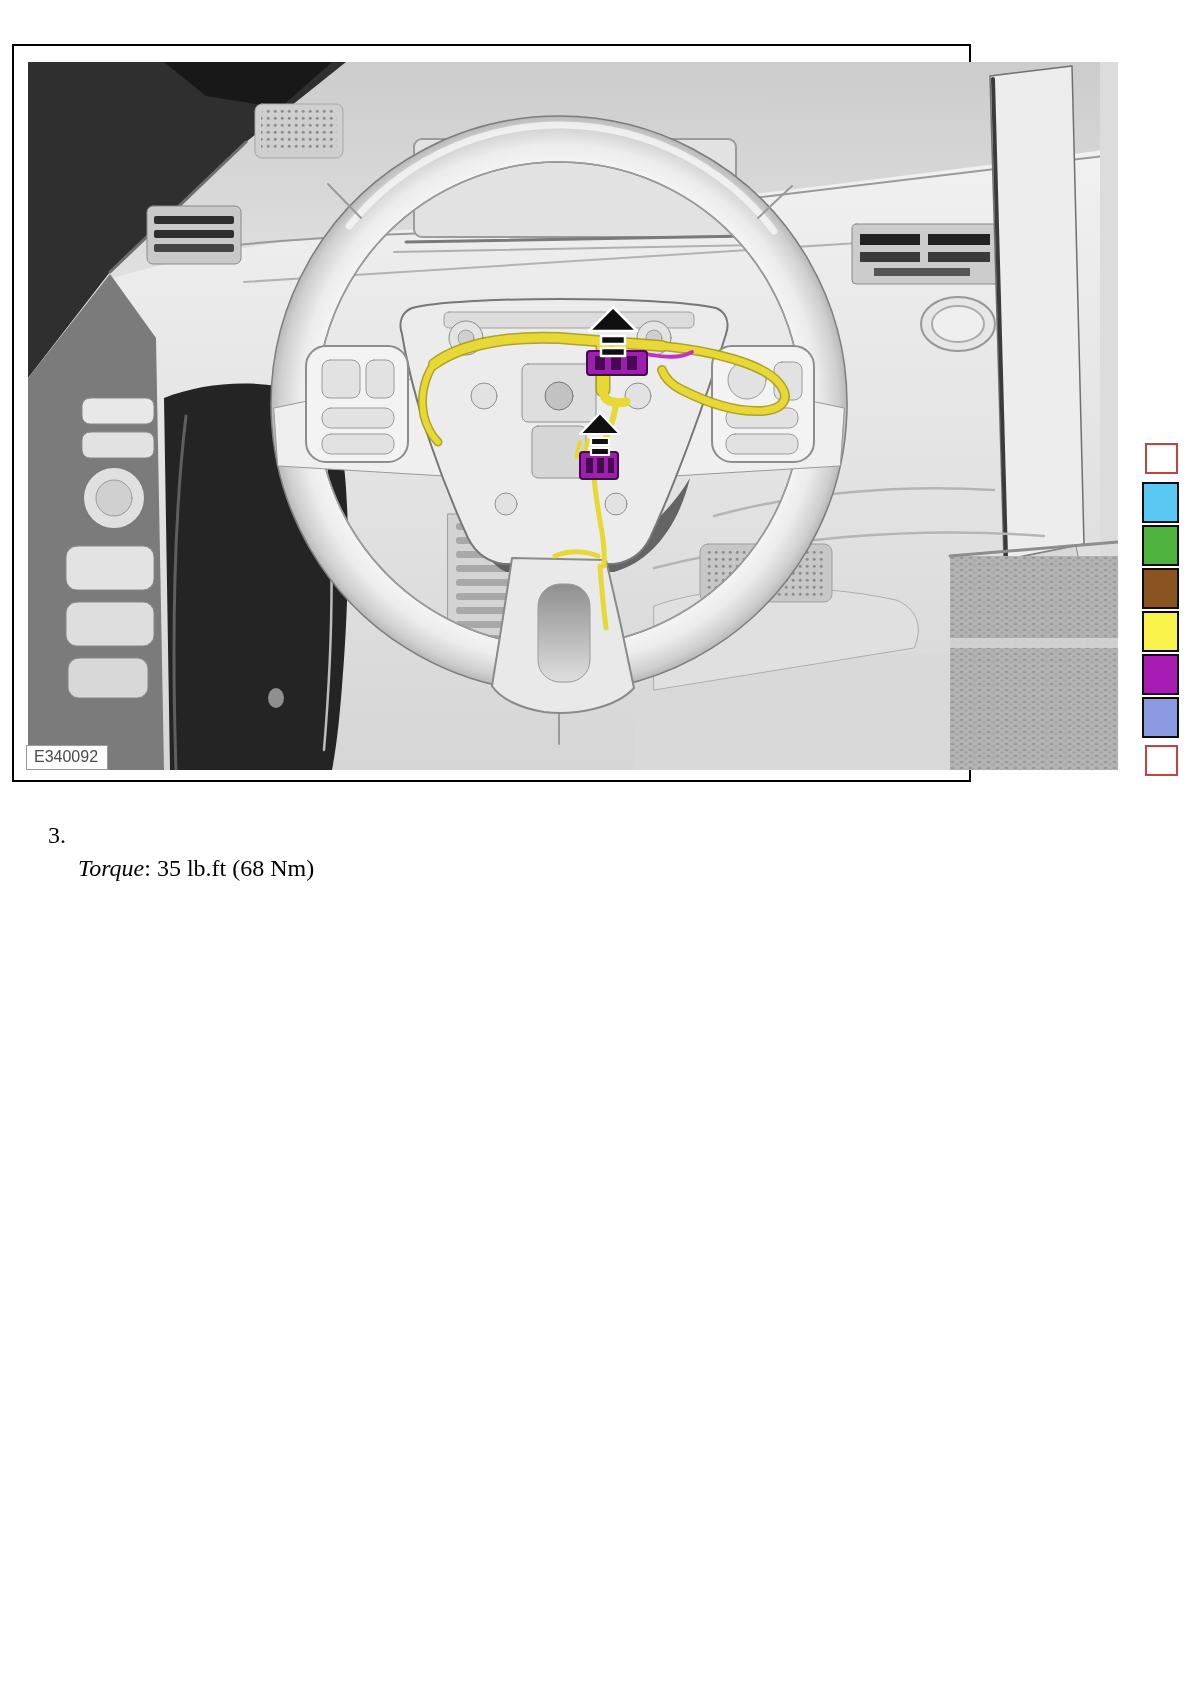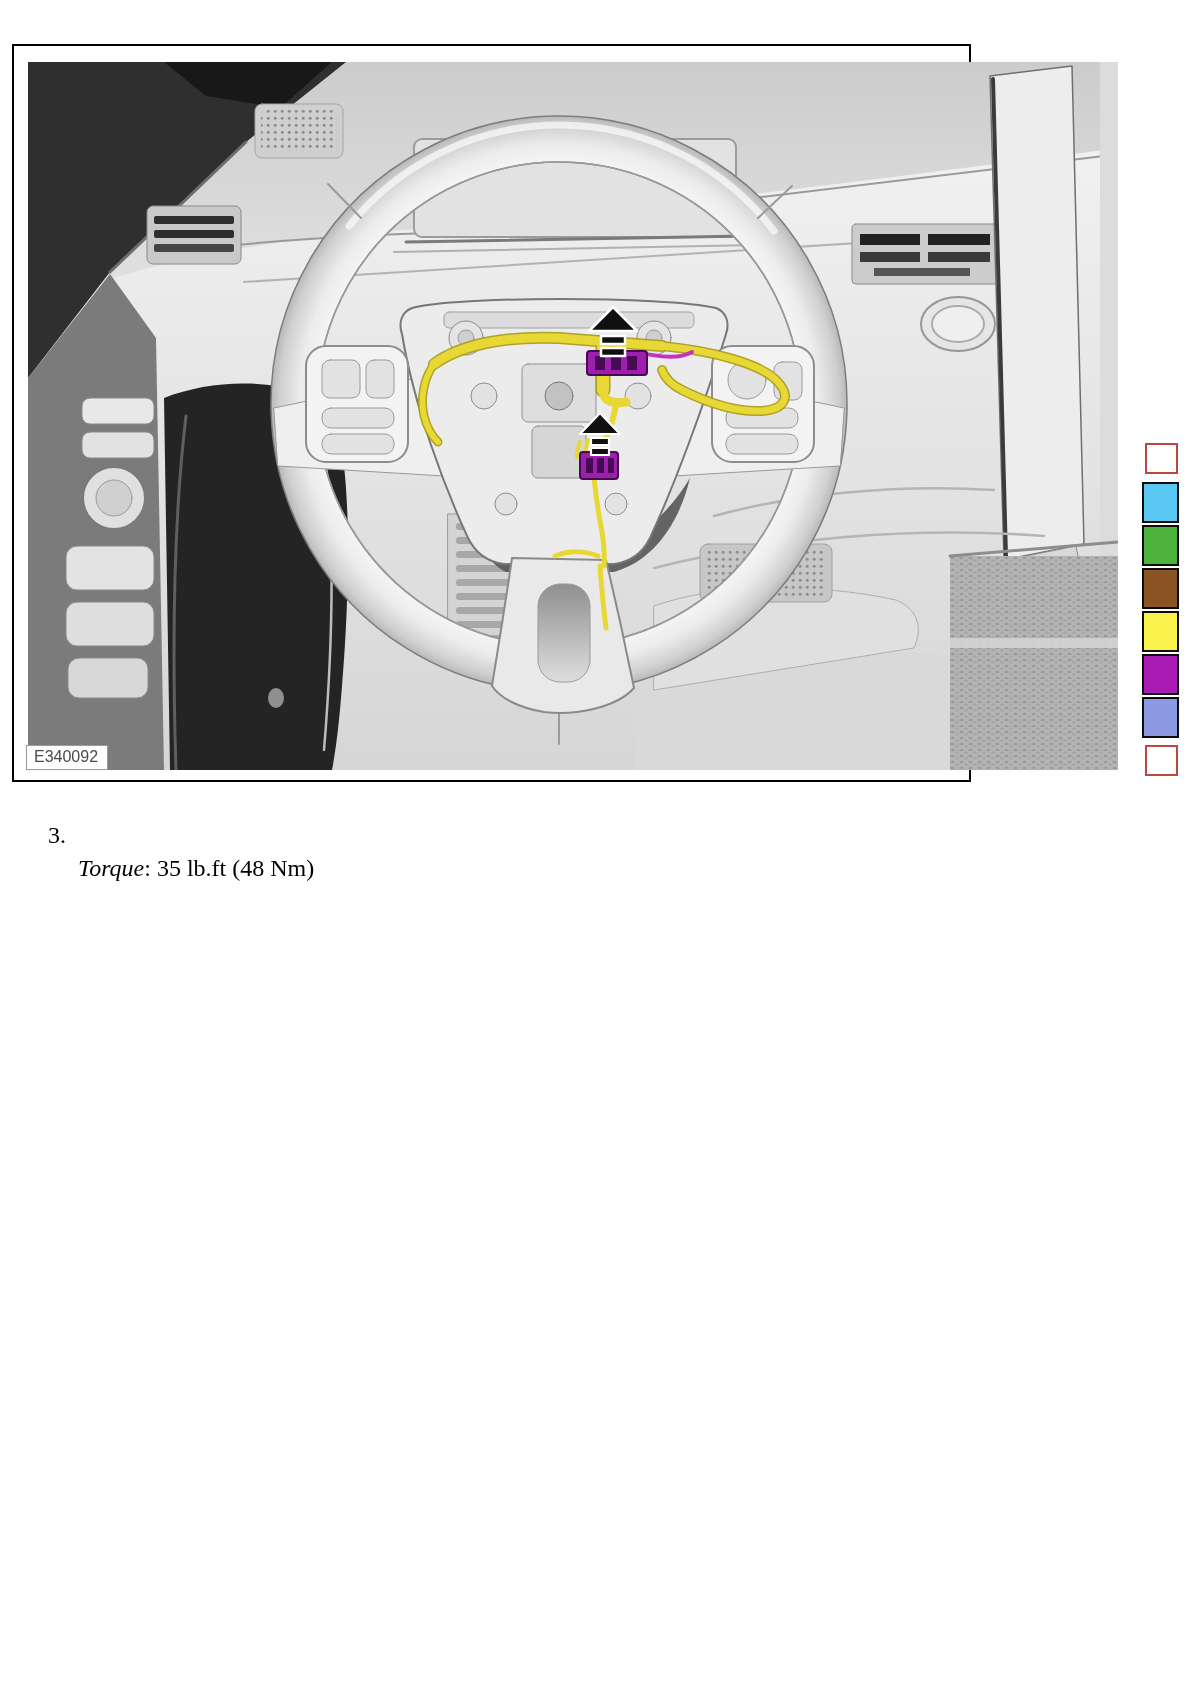--- a/index.html
+++ b/index.html
@@ -275,17 +275,17 @@
       <div class="swatch-solid" style="background: rgb(168, 28, 180); border-color: rgb(13, 13, 13);"></div>
       <div class="swatch-solid" style="background: rgb(140, 155, 225); border-color: rgb(13, 13, 13);"></div>
       <div class="swatch-outline last" style="background: rgb(255, 255, 255); border-color: rgb(192, 68, 63);"></div>
     </div>
 
   <div class="instruction">
     <div class="instr-line1">
       <span class="instr-number">3.</span>
     </div>
     <div class="instr-line2">
-      <span class="italic">Torque</span><span>: 35 lb.ft (48 Nm)</span>
+      <span class="italic">Torque</span><span>: 35 lb.ft (68 Nm)</span>
     </div>
   </div>
 
 </div>
 
 </body></html>

